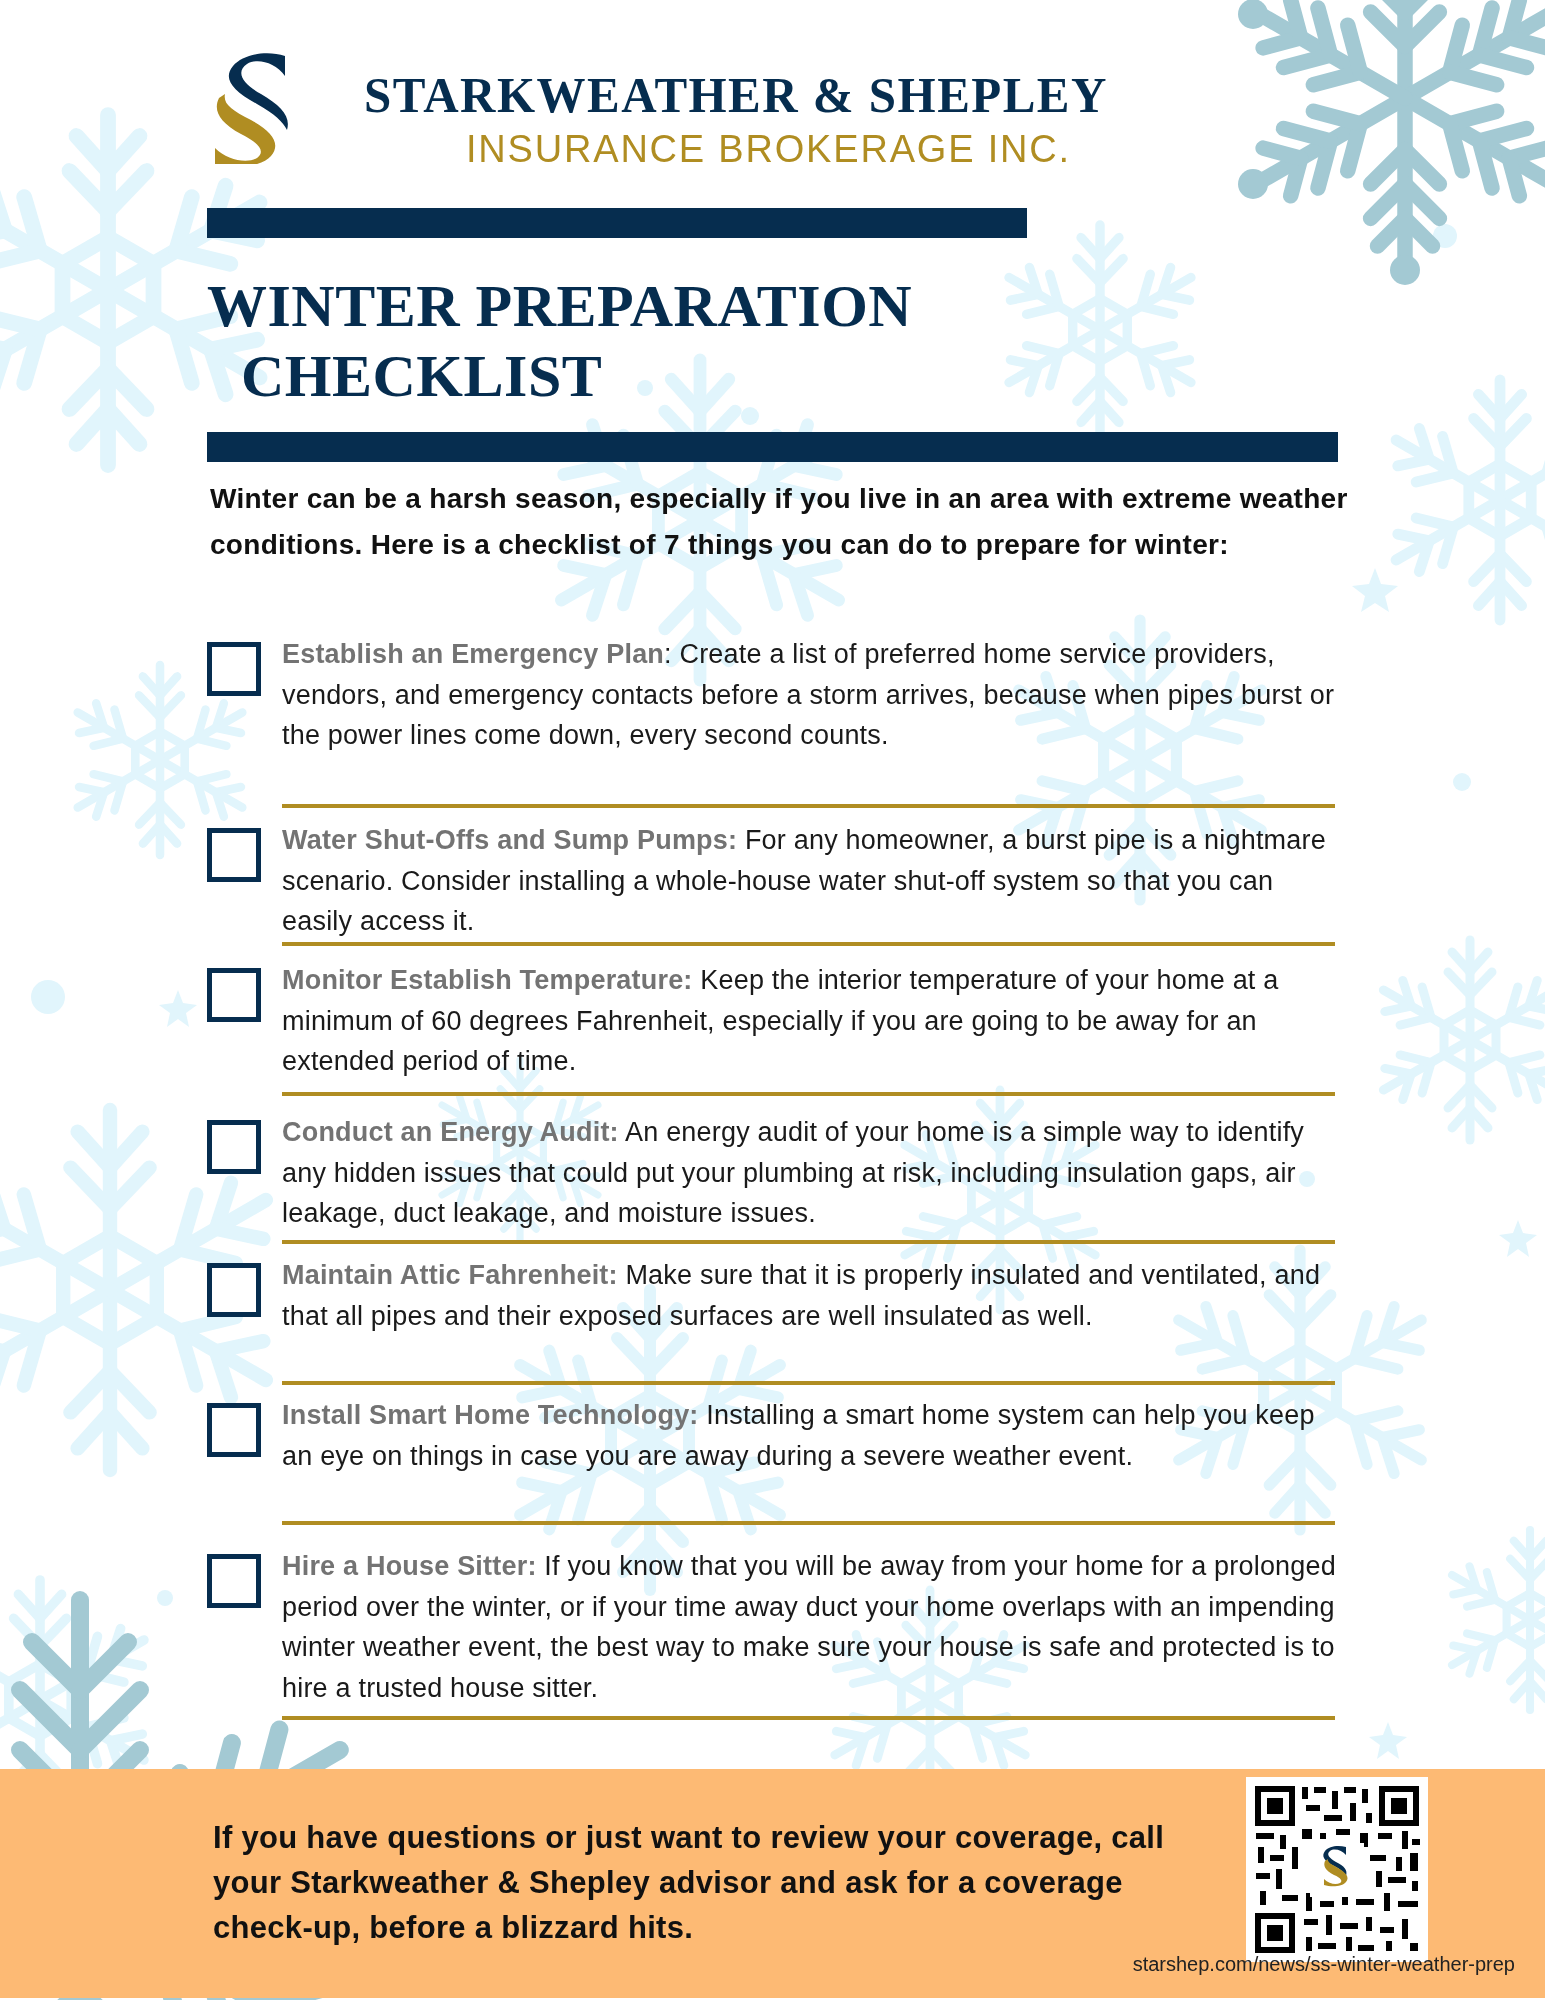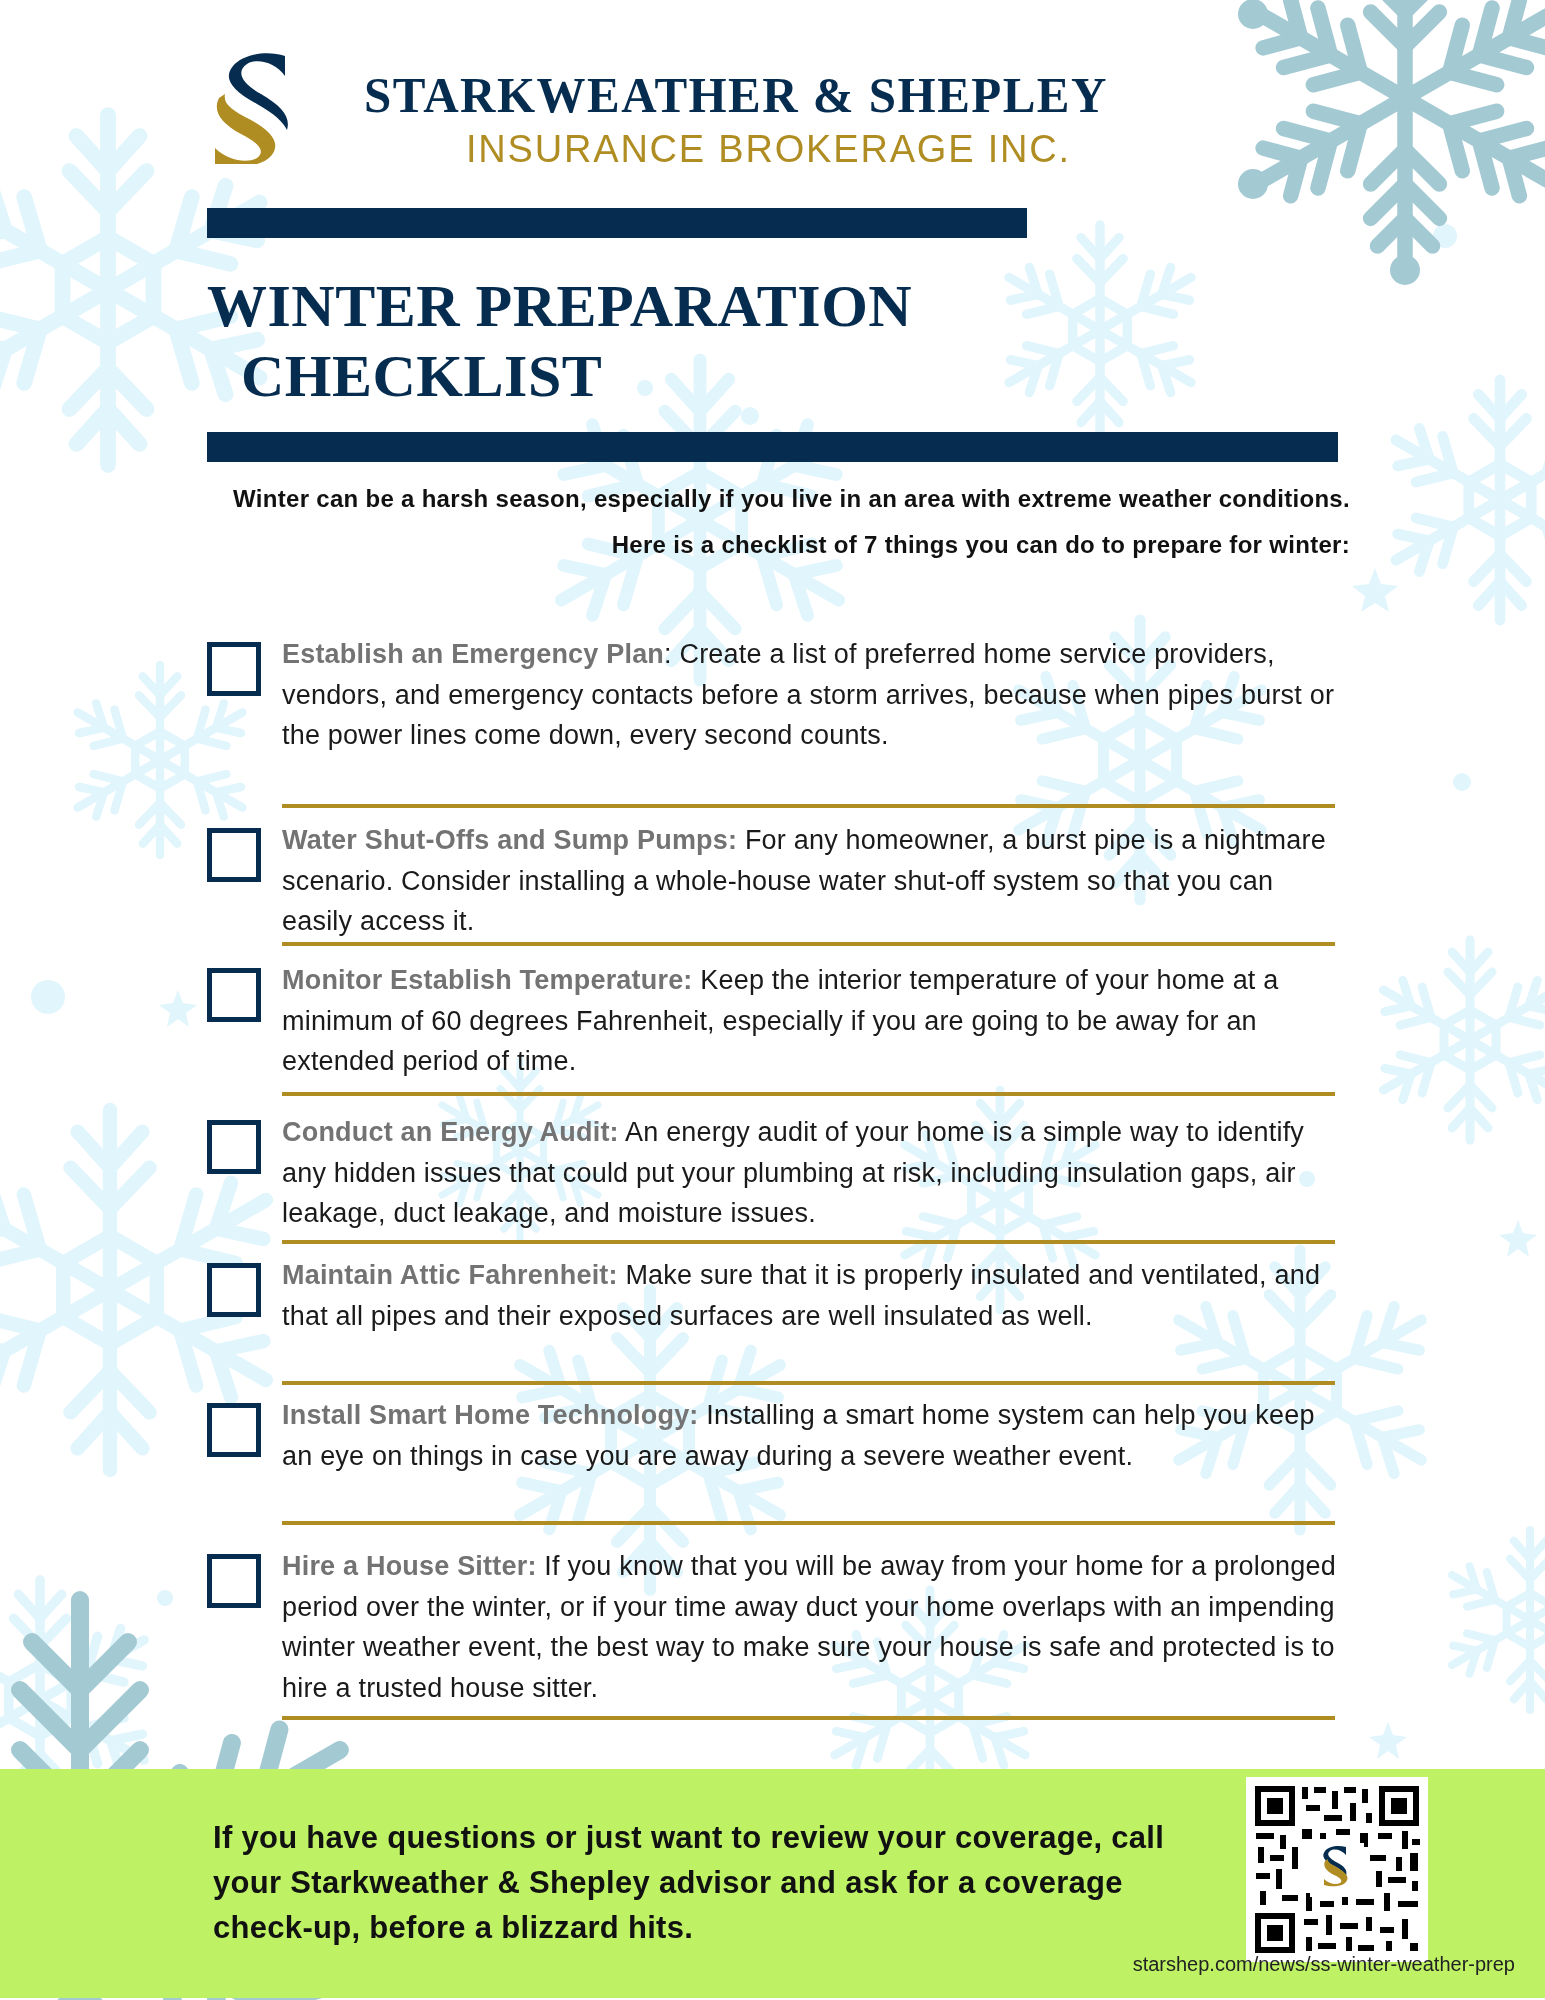--- a/index.html
+++ b/index.html
@@ -15,32 +15,32 @@
 
   .bar { background:#062d4f; }
   .bar-top { left:207px; top:208px; width:820px; height:30px; }
   .bar-bottom { left:207px; top:432px; width:1131px; height:30px; }
 
   .title { left:207px; font-family:"Liberation Serif", serif; font-weight:bold; font-size:60px;
            color:#062d4f; letter-spacing:0.5px; white-space:nowrap; }
   .title-1 { top:246px;margin-top:26px; }
   .title-2 { top:342px;margin-left:34px; }
 
-  .intro { left:210px; top:476px; width:1140px; font-weight:bold; font-size:24px; line-height:46px;
-           color:#111; letter-spacing:0.3px;text-align:right; }
+  .intro { left:210px; top:476px; width:1140px; font-weight:bold; font-size:28px; line-height:46px;
+           color:#111; letter-spacing:0.3px; }
 
   .item { position:absolute; left:207px; z-index:2; width:1128px; }
   .checkbox { position:absolute; left:0; top:0; width:44px; height:44px; border:5px solid #062d4f;
               background:#fff; cursor:pointer; }
   .item-text { position:absolute; left:75px; top:-8px; width:1060px; font-size:27px; line-height:40.5px;
                color:#1a1a1a; letter-spacing:0.2px; }
   .item-text b { font-weight:bold; color:#737373; }
   .rule { position:absolute; left:282px; width:1053px; height:4px; background:#b08d22; z-index:2; }
 
-  .footer { position:absolute; left:0; top:1769px; width:1545px; height:229px; background:#bef264; z-index:1; }
+  .footer { position:absolute; left:0; top:1769px; width:1545px; height:229px; background:#fdba74; z-index:1; }
   .footer-text { position:absolute; left:213px; top:46px; width:1010px; font-weight:bold; font-size:31px;
                  line-height:45px; color:#111; letter-spacing:0.3px; }
   .qr-box { position:absolute; left:1246px; top:8px; width:182px; height:185px; background:#fff; }
   .url { position:absolute; right:30px; top:184px; font-size:20px; color:#222; white-space:nowrap; }
 </style>
 </head>
 <body>
 
 <svg class="bg" viewBox="0 0 1545 2000" xmlns="http://www.w3.org/2000/svg">
   <defs>

